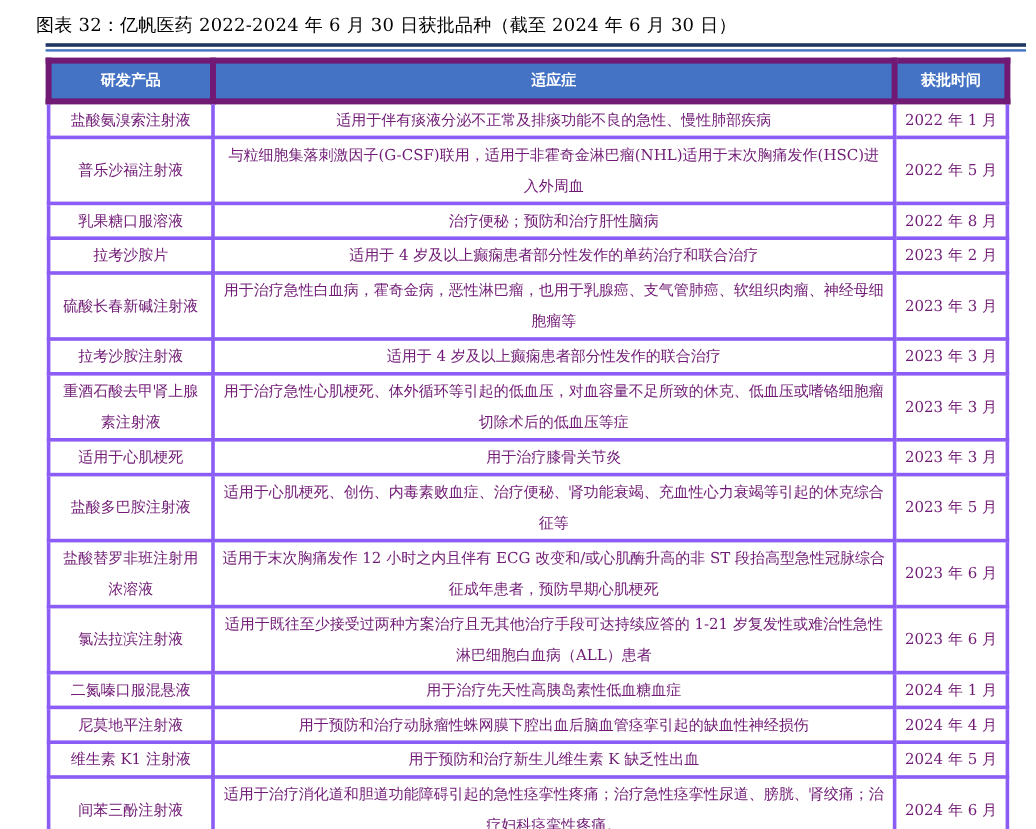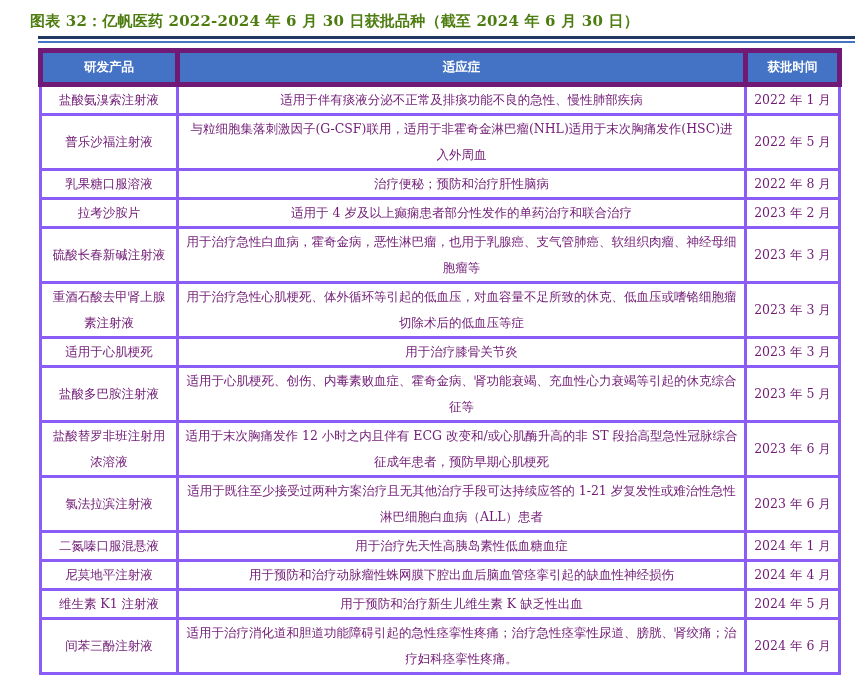--- a/index.html
+++ b/index.html
@@ -4,21 +4,21 @@
 <style>
   html,body{margin:0;padding:0;}
   body{
     width:863px;height:691px;background:#ffffff;overflow:hidden;
     font-family:"DejaVu Serif","Liberation Serif",serif;
     color:#111;
     -webkit-font-smoothing:antialiased;
   }
   .page{padding:10px 0 0 30px;}
   .chart-title{
-    font-size:15px;font-weight:bold;color:#4d7c0f;
+    font-size:15px;font-weight:normal;color:#000000;
     padding:2px 0 5px 0;letter-spacing:.2px;white-space:nowrap;
   }
   .title-rule{margin-left:8px;width:817px;}
   .title-rule .rule-dark{height:3px;background:var(--rule-dark,#1F3864);}
   .title-rule .rule-light{height:2px;background:var(--rule-light,#4472C4);margin-top:2px;}
   table.data-table{
     margin-left:8px;margin-top:5px;
     border-collapse:collapse;table-layout:fixed;width:799px;
   }
   col.c-product{width:137px;}
@@ -81,32 +81,37 @@
           <td>拉考沙胺片</td>
           <td>适用于 4 岁及以上癫痫患者部分性发作的单药治疗和联合治疗</td>
           <td>2023 年 2 月</td>
         </tr>
         <tr>
           <td>硫酸长春新碱注射液</td>
           <td>用于治疗急性白血病，霍奇金病，恶性淋巴瘤，也用于乳腺癌、支气管肺癌、软组织肉瘤、神经母细胞瘤等</td>
           <td>2023 年 3 月</td>
         </tr>
         <tr>
+          <td>拉考沙胺注射液</td>
+          <td>适用于 4 岁及以上癫痫患者部分性发作的联合治疗</td>
+          <td>2023 年 3 月</td>
+        </tr>
+        <tr>
           <td>重酒石酸去甲肾上腺素注射液</td>
           <td>用于治疗急性心肌梗死、体外循环等引起的低血压，对血容量不足所致的休克、低血压或嗜铬细胞瘤切除术后的低血压等症</td>
           <td>2023 年 3 月</td>
         </tr>
         <tr>
           <td>适用于心肌梗死</td>
           <td>用于治疗膝骨关节炎</td>
           <td>2023 年 3 月</td>
         </tr>
         <tr>
           <td>盐酸多巴胺注射液</td>
-          <td>适用于心肌梗死、创伤、内毒素败血症、霍奇金病、肾功能衰竭、充血性心力衰竭等引起的休克综合征等</td>
+          <td>适用于心肌梗死、创伤、内毒素败血症、治疗便秘、肾功能衰竭、充血性心力衰竭等引起的休克综合征等</td>
           <td>2023 年 5 月</td>
         </tr>
         <tr>
           <td>盐酸替罗非班注射用浓溶液</td>
           <td>适用于末次胸痛发作 12 小时之内且伴有 ECG 改变和/或心肌酶升高的非 ST 段抬高型急性冠脉综合征成年患者，预防早期心肌梗死</td>
           <td>2023 年 6 月</td>
         </tr>
         <tr>
           <td>氯法拉滨注射液</td>
           <td>适用于既往至少接受过两种方案治疗且无其他治疗手段可达持续应答的 1-21 岁复发性或难治性急性淋巴细胞白血病（ALL）患者</td>

